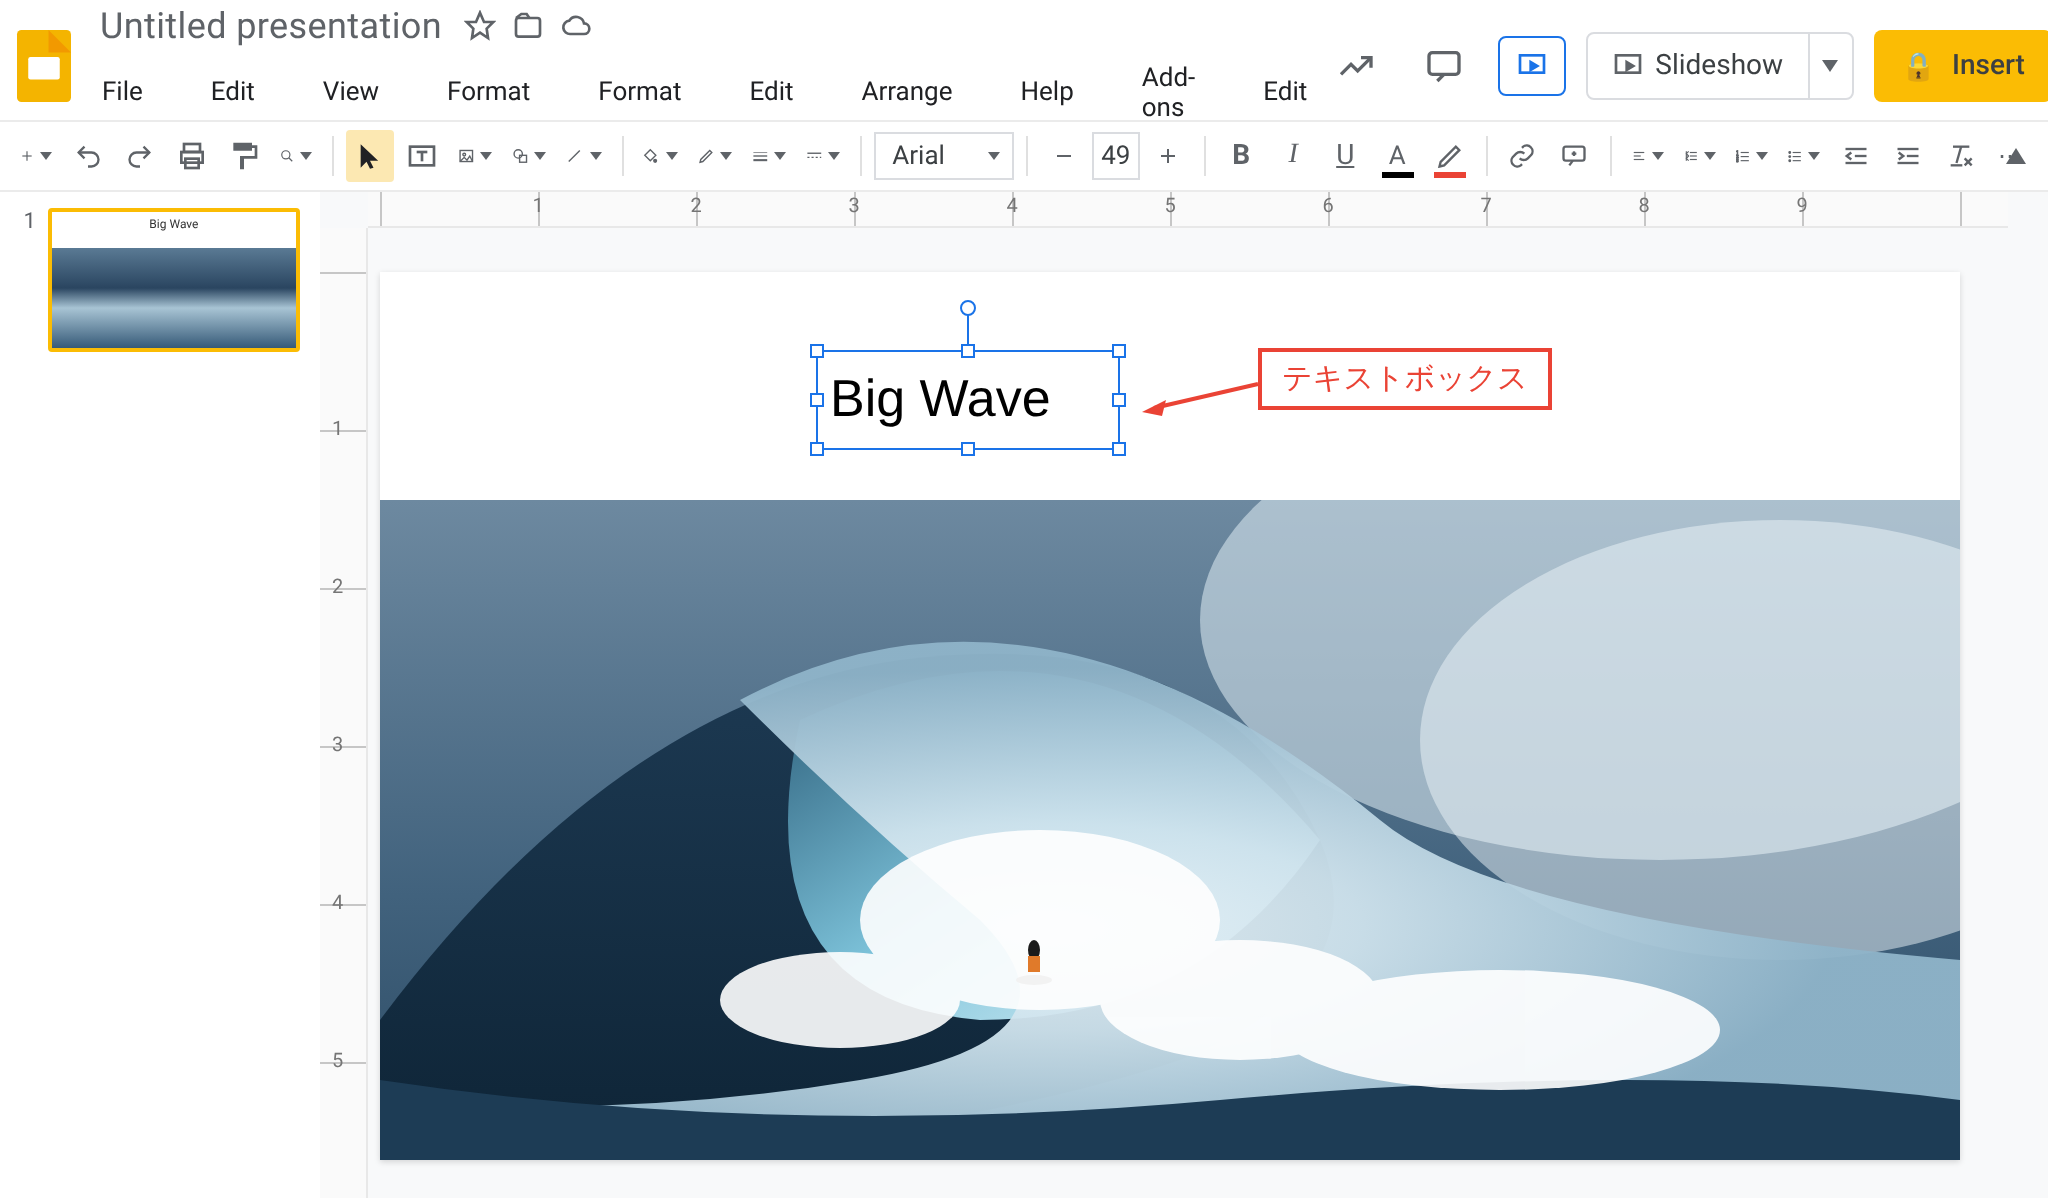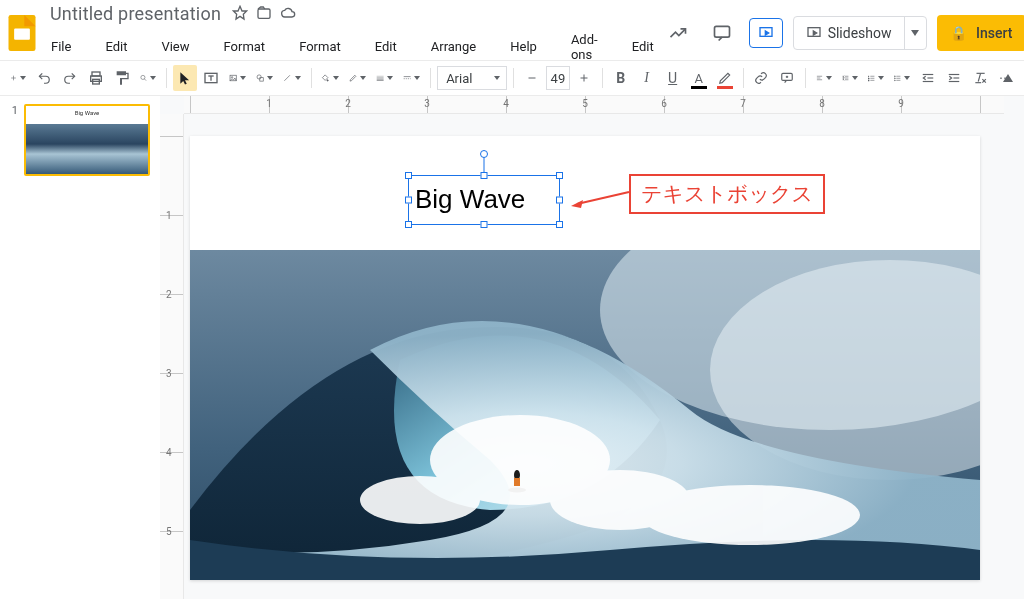--- a/index.html
+++ b/index.html
@@ -144,21 +144,21 @@
   .rot-stem{position:absolute; left:50%; top:-20px; width:1px; height:16px; background:#1a73e8; transform:translateX(-50%);}
   .rot-handle{position:absolute; left:50%; top:-26px; width:8px; height:8px; border:1px solid #1a73e8; border-radius:50%; background:#fff; transform:translateX(-50%); cursor:grab;}
   .tb-text{
     font-family:Arial, sans-serif; font-size:26px; color:#000;
     padding:10px 4px 0 6px; line-height:1;
   }
   
   .annot-box{
     position:absolute; left:439px; top:38px;
     border:2px solid #ea4335; padding:4px 10px;
-    color:#ea4335; font-size:21px; background:transparent;
+    color:#ea4335; font-size:15px; background:transparent;
   }
   .annot-arrow{
     position:absolute; left:381px; top:52px; width:60px; height:20px;
     pointer-events:none;
   }
   
 </style>
 </head>
 <body>
 

